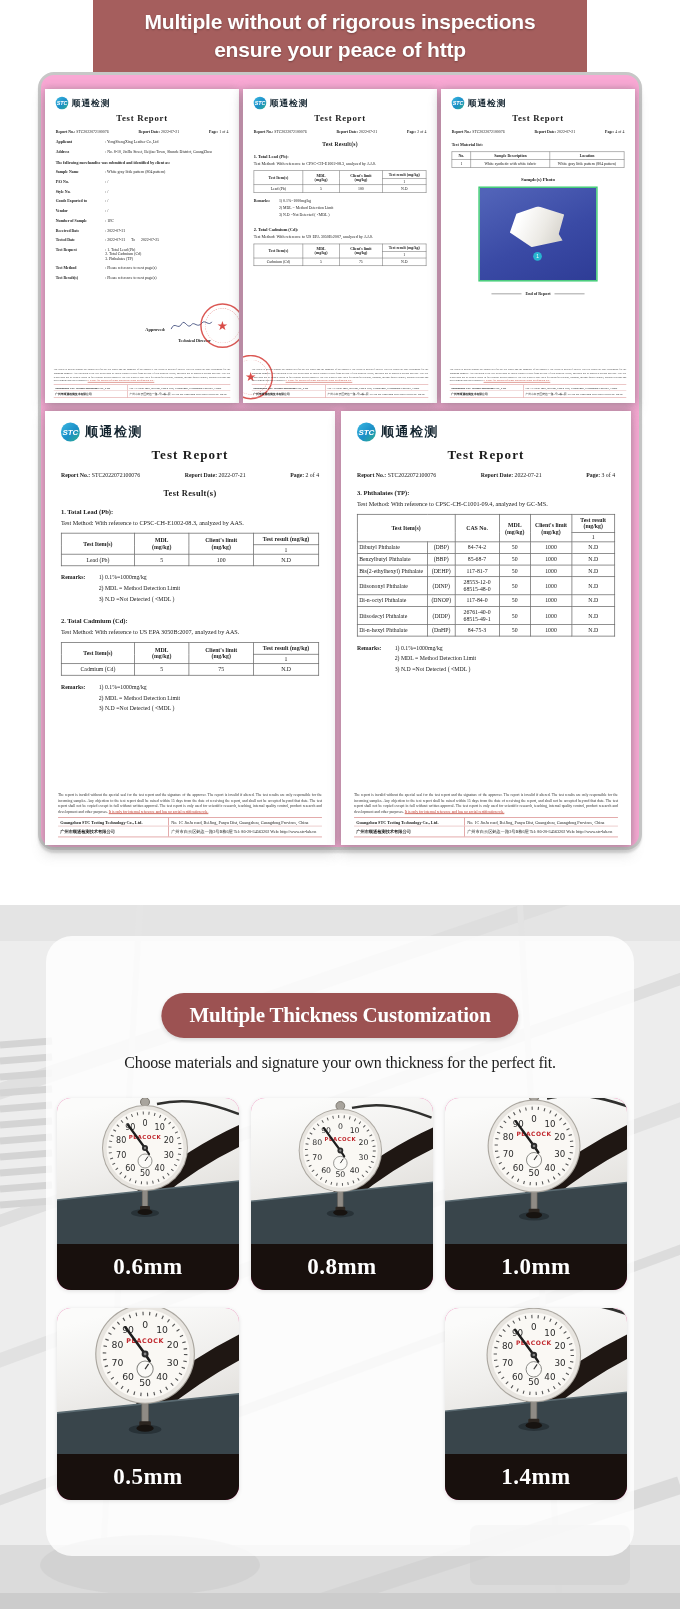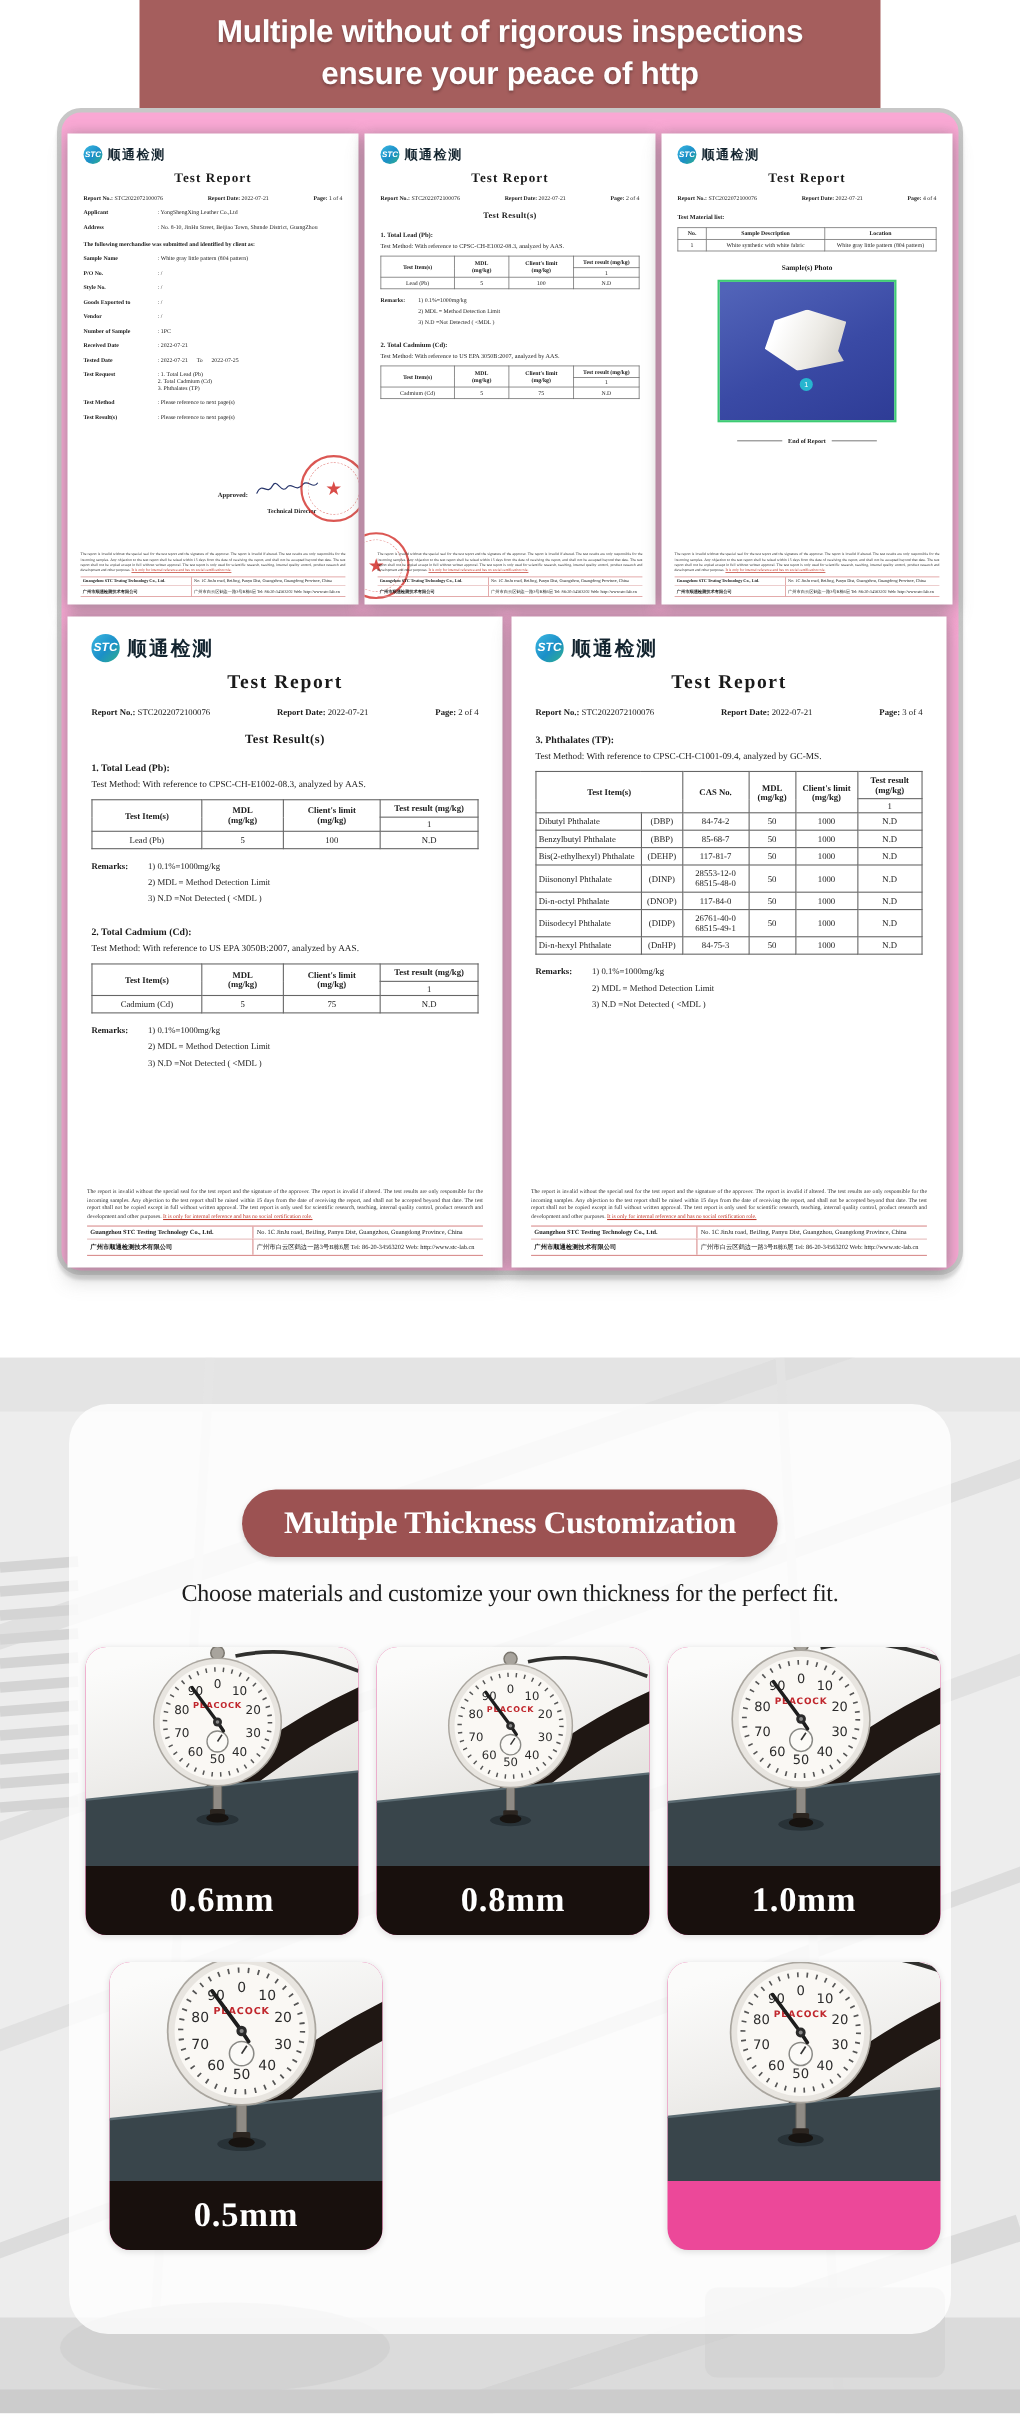--- a/index.html
+++ b/index.html
@@ -119,21 +119,21 @@
   .pill { position:absolute; left:50%; transform:translateX(-50%); top:57px;
     background:#9c5252; color:#fff; font-weight:bold; font-size:21px;
     padding:10px 28px; border-radius:24px; white-space:nowrap; letter-spacing:-.2px;
     box-shadow:0 2px 4px rgba(0,0,0,.15); }
   .subtitle { position:absolute; top:118px; left:0; width:100%; text-align:center;
     font-size:16px; color:#1d1d1d; letter-spacing:-.2px; }
   .grid { position:absolute; left:11px; top:162px; width:570px; height:402px; }
   .tcard { position:absolute; width:182px; height:192px; border-radius:14px;
     overflow:hidden; background:#ec4899; box-shadow:0 1px 4px rgba(0,0,0,.12); }
   .g1{left:0;top:0} .g2{left:194px;top:0} .g3{left:388px;top:0}
-  .g4{left:16px;top:210px} .g5{left:194px;top:210px} .g6{left:388px;top:210px}
+  .g4{left:0;top:210px} .g5{left:194px;top:210px} .g6{left:388px;top:210px}
   .photo { height:146px;
     background:linear-gradient(165deg,#fbfbfa 10%,#efeeec 45%,#e2e0dc 75%,#d8d6d1); }
   .photo svg { display:block; }
   .band { height:46px; background:#18100d; color:#fff; display:flex; align-items:center;
     justify-content:center; font-weight:bold; font-size:23px; letter-spacing:.5px; }
   .defs-holder { position:absolute; width:0; height:0; overflow:hidden; }
 </style>
 </head>
 <body>
 
@@ -627,21 +627,21 @@
     </g>
     <rect x="0" y="640" width="680" height="64" fill="#d8d8d8" opacity="0.9"></rect>
     <ellipse cx="150" cy="660" rx="110" ry="30" fill="#cfcfcf" opacity="0.7"></ellipse>
     <rect x="470" y="620" width="160" height="60" rx="8" fill="#d2d2d2" opacity="0.8"></rect>
     <line x1="300" y1="704" x2="680" y2="580" stroke="#cfcfcf" stroke-width="18" opacity="0.6"></line>
     <rect x="0" y="688" width="680" height="16" fill="#cccccc"></rect>
   </svg>
 
   <div class="card2">
     <div class="pill">Multiple Thickness Customization</div>
-    <div class="subtitle">Choose materials and customize your own thickness for the perfect fit.</div>
+    <div class="subtitle">Choose materials and signature your own thickness for the perfect fit.</div>
     <div class="grid">
       <div class="tcard g1">
         <div class="photo">
           <svg viewBox="0 0 182 146" width="182" height="146">
               <use href="#gauge"></use>
             </svg>
         </div>
         <div class="band">0.6mm</div>
       </div>
       <div class="tcard g2">
@@ -667,16 +667,17 @@
             </svg>
         </div>
         <div class="band">0.5mm</div>
       </div>
       <div class="tcard g6">
         <div class="photo">
           <svg viewBox="0 0 182 146" width="182" height="146">
               <use href="#gauge" transform="translate(-8,-8) scale(1.1)"></use>
             </svg>
         </div>
+        <div class="band">1.4mm</div>
       </div>
     </div>
   </div>
 </div>
 
 </body></html>

